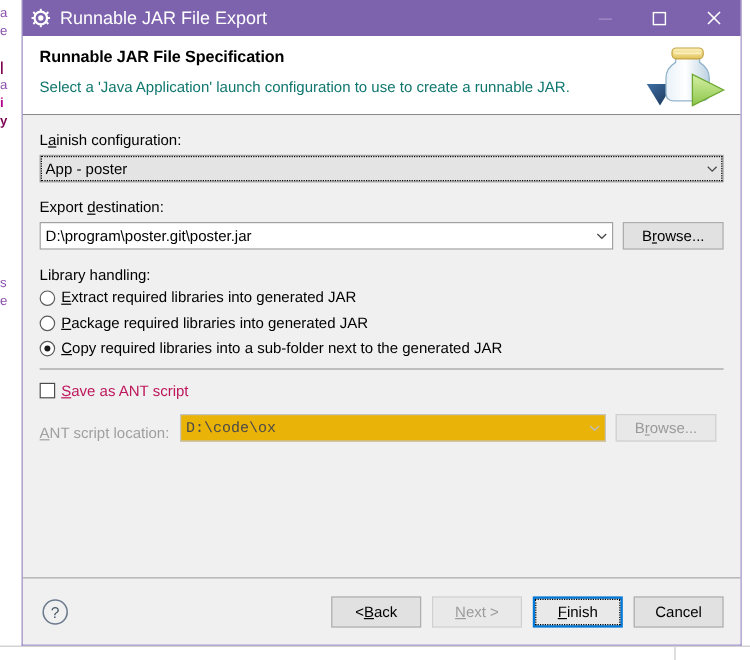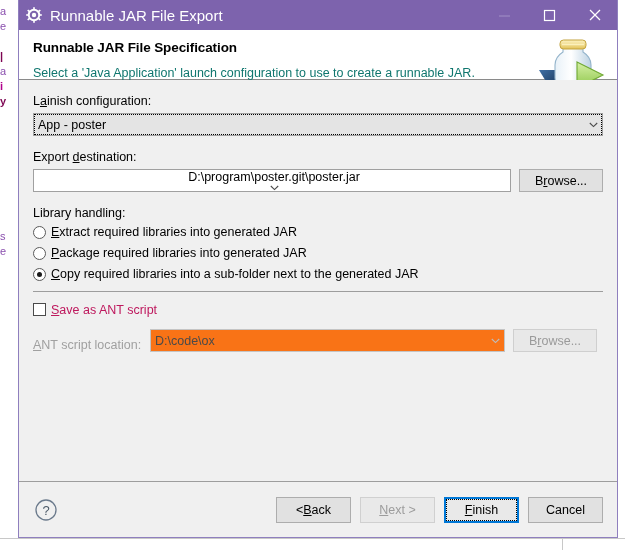--- a/index.html
+++ b/index.html
@@ -106,21 +106,21 @@
     color: #ffffff;
     font-size: 13px;
     flex: 0 0 auto;
   }
   .winbtn.dim { color: #a391c7; }
   .winbtn svg { display: block; }
 
   
   #header {
     background: #ffffff;
-    height: 50px;
+    height: 66px;
     border-bottom: 1px solid #8a8a8a;
     position: relative;
     flex: 0 0 auto;
     padding: 10px 14px 0 14px;
   }
   #header-title {
     font-size: 13.5px;
     font-weight: bold;
     color: #000;
     margin: 0 0 11px 0;
@@ -163,22 +163,22 @@
     font-size: 12.5px;
     color: #000;
     padding-left: 4px;
     position: relative;
     overflow: hidden;
   }
   .combo.focus {
     outline: 1px dotted #000;
     outline-offset: -2px;
   }
-  .combo.white { background: #ffffff; flex-direction: column; }
-  .combo.disabled { background: #f97316; color: #9a9a9a; border-color: #c4c4c4; }
+  .combo.white { background: #ffffff; }
+  .combo.disabled { background: #eab308; color: #9a9a9a; border-color: #c4c4c4; font-family: Liberation Mono, monospace; }
   .combo .val { flex: 1 1 auto; white-space: nowrap; overflow: hidden; }
   .combo .arrow {
     width: 17px; flex: 0 0 auto;
     display:flex; align-items:center; justify-content:center;
     color: #4a4a4a;
   }
   .combo.disabled .arrow { color: #bdbdbd; }
   .caret { width: 9px; height: 6px; display:block; }
 
   .btn {

